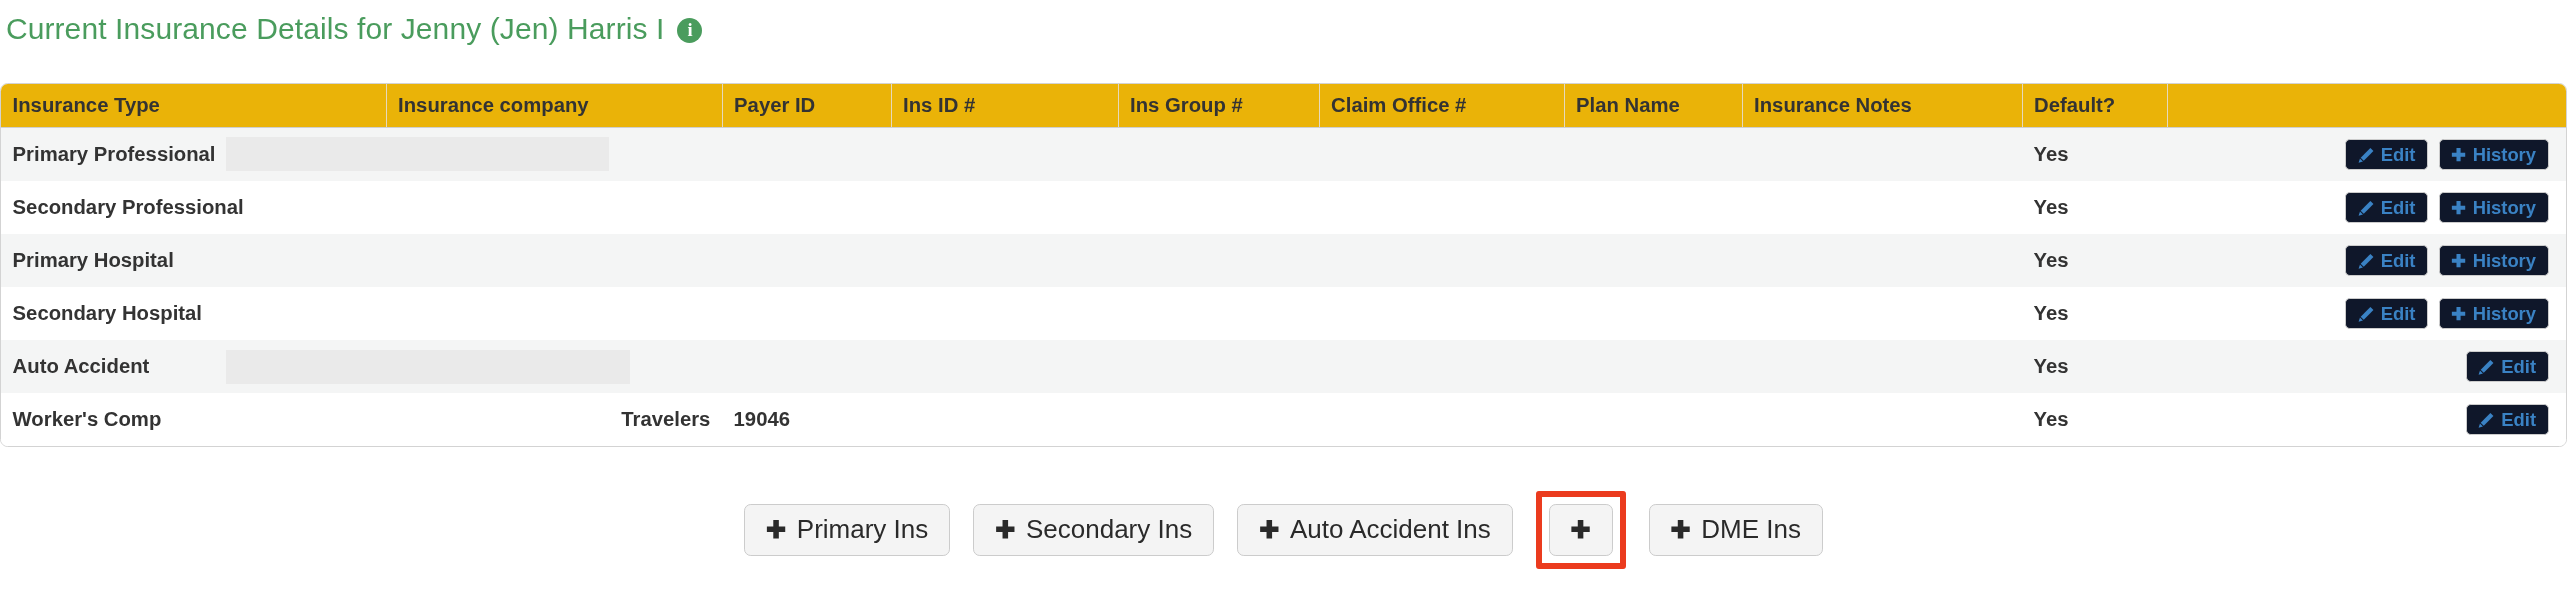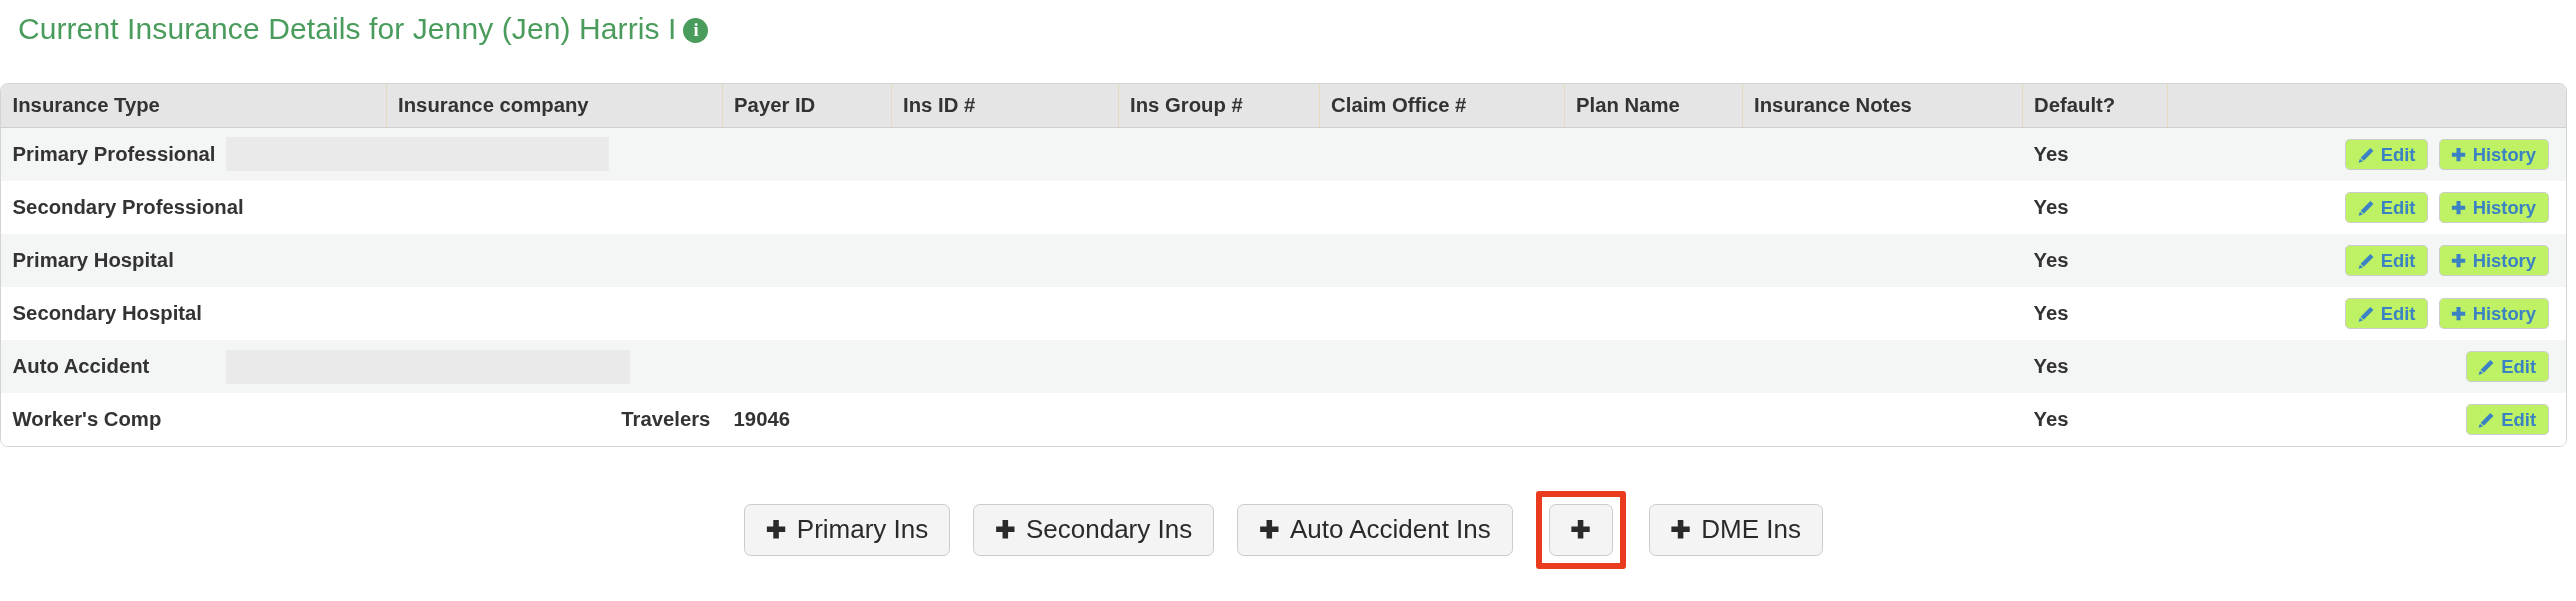--- a/index.html
+++ b/index.html
@@ -12,24 +12,24 @@
     position: relative;
     width: 2576px;
     height: 601px;
     background: #ffffff;
     overflow: hidden;
   }
 
   
   .title-bar {
     position: absolute;
-    left: 16px; top: 7.7px;
+    left: 4px; top: 7.7px;
     display: flex;
     align-items: center;
-    gap: 7px;
+    gap: 13px;
     height: 43px;
     padding-left: 1.9px;
   }
   .title-text {
     font-size: 30px;
     color: #4a9c5d;
     font-weight: 400;
     letter-spacing: 0.1px;
     white-space: nowrap;
   }
@@ -58,21 +58,21 @@
     border-radius: 7.7px;
     overflow: hidden;
     background: #ffffff;
   }
   table.ins-table {
     width: 100%;
     border-collapse: collapse;
     table-layout: fixed;
   }
   table.ins-table thead th {
-    background: #e5e5e5;
+    background: #eab308;
     color: #333333;
     font-size: 20.3px;
     font-weight: bold;
     text-align: left;
     padding: 9.7px 11.6px 10.6px 11.6px;
     height: 43px;
     border-right: 1px solid #e6d9bd;
     border-bottom: 1px solid #cfcfcf;
     white-space: nowrap;
     overflow: hidden;
@@ -123,21 +123,21 @@
     justify-content: flex-end;
     gap: 10.6px;
     padding-right: 5.8px;
     height: 53px;
   }
   .btn {
     display: inline-flex;
     align-items: center;
     justify-content: center;
     gap: 6.8px;
-    background: #bef264;
+    background: #0f172a;
     border: 1px solid #cccccc;
     border-radius: 4.8px;
     color: #3a82c4;
     font-size: 18.4px;
     font-weight: bold;
     padding: 4.8px 11.6px;
     height: 31px;
     white-space: nowrap;
     cursor: pointer;
     font-family: "Liberation Sans", sans-serif;

